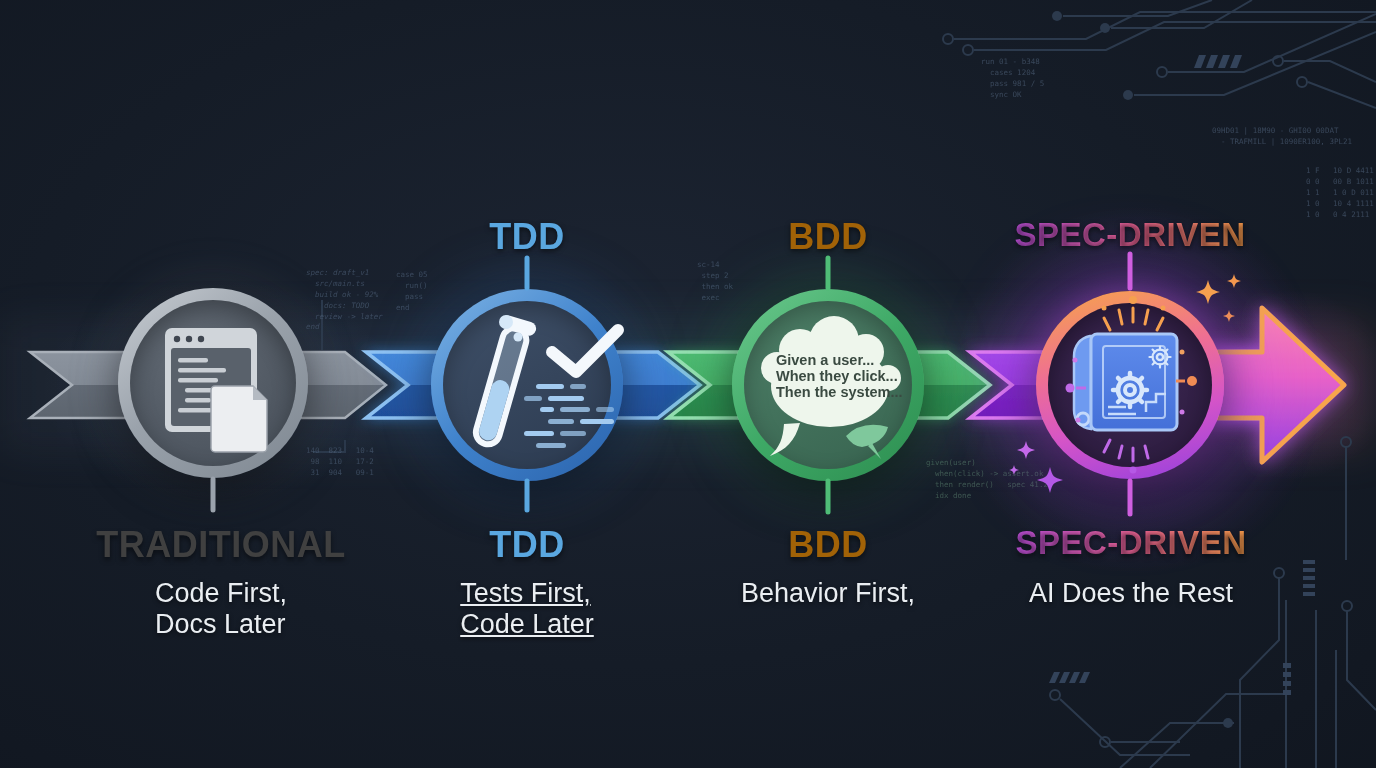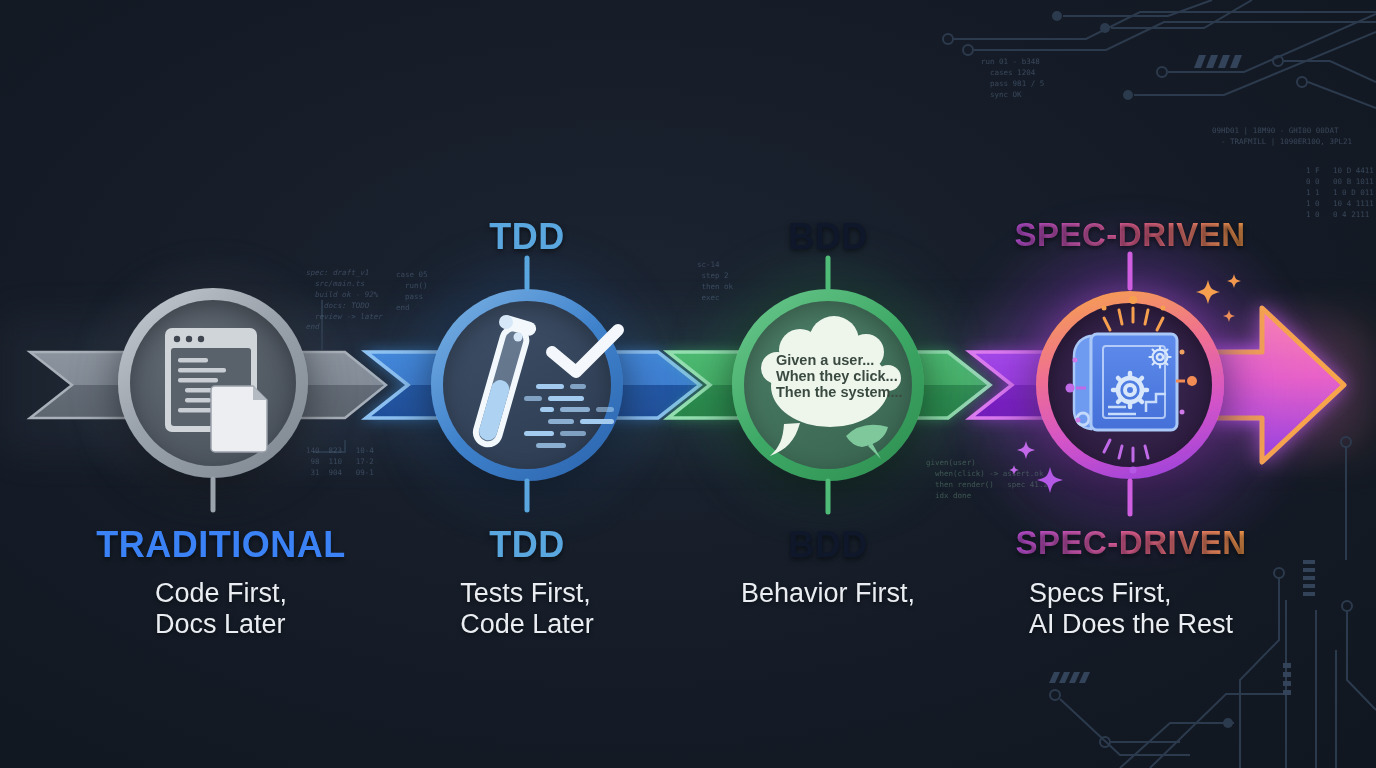--- a/index.html
+++ b/index.html
@@ -42,21 +42,21 @@
   .node-bdd .node-inner{background:linear-gradient(155deg,#4e8068,#386450);}
   .node-spec{left:1036px;top:291px;width:188px;height:188px;
     background:linear-gradient(165deg,#f6a04f 4%,#ef6f93 38%,#d454c8 66%,#9a41dd 96%);
     box-shadow:0 12px 44px rgba(0,0,0,.55), 0 0 80px 14px rgba(165,70,238,.45), 0 0 26px rgba(210,110,250,.45);}
   .node-spec .node-inner{background:radial-gradient(circle at 50% 45%, #412a58, #2b1b3d 78%);}
   
   .top-label{position:absolute;top:216px;transform:translateX(-50%);font-size:36px;font-weight:700;
     letter-spacing:.5px;text-shadow:0 2px 5px rgba(0,0,0,.55);white-space:nowrap;}
   .stage-name{position:absolute;top:524px;transform:translateX(-50%);font-size:36px;font-weight:700;
     letter-spacing:.5px;text-shadow:0 3px 5px rgba(0,0,0,.5);white-space:nowrap;}
-  .c-blue{color:#5aa7e0;} .c-green{color:#0f172a;} .c-gray{color:#3b82f6;}
+  .c-blue{color:#5aa7e0;} .c-green{color:#a16207;} .c-gray{color:#404040;}
   .grad-text{background:linear-gradient(90deg,#bb4fd8 0%,#e9638e 55%,#f59a4a 100%);
     -webkit-background-clip:text;background-clip:text;color:transparent;font-size:33px;}
   .stage-sub{position:absolute;top:578px;transform:translateX(-50%);text-align:left;
     font-size:27px;line-height:31px;color:#eaeef2;text-shadow:0 2px 4px rgba(0,0,0,.5);white-space:nowrap;}
   
   .bubble-text{position:absolute;left:776px;top:352px;width:130px;font-size:14.5px;font-weight:700;
     line-height:16px;color:#3a4a41;}
 </style>
 </head>
 <body>
@@ -398,23 +398,22 @@
 
 <div class="stage-name c-gray" style="left:221px;">TRADITIONAL</div>
 <div class="stage-name c-blue" style="left:527px;">TDD</div>
 <div class="stage-name c-green" style="left:828px;">BDD</div>
 <div class="stage-name grad-text" style="left:1131px;">SPEC-DRIVEN</div>
 
 <div class="stage-sub" style="left:221px;">
   <div>Code First,</div>
   <div>Docs Later</div>
 </div>
-<div class="stage-sub" style="left:527px;">
+<div class="stage-sub" style="left:527px;text-decoration:underline;">
   <div>Tests First,</div>
   <div>Code Later</div>
 </div>
 <div class="stage-sub" style="left:828px;">
   <div>Behavior First,</div>
 </div>
 <div class="stage-sub" style="left:1131px;">
-  <div>Specs First,</div>
   <div>AI Does the Rest</div>
 </div>
 
 </body></html>

